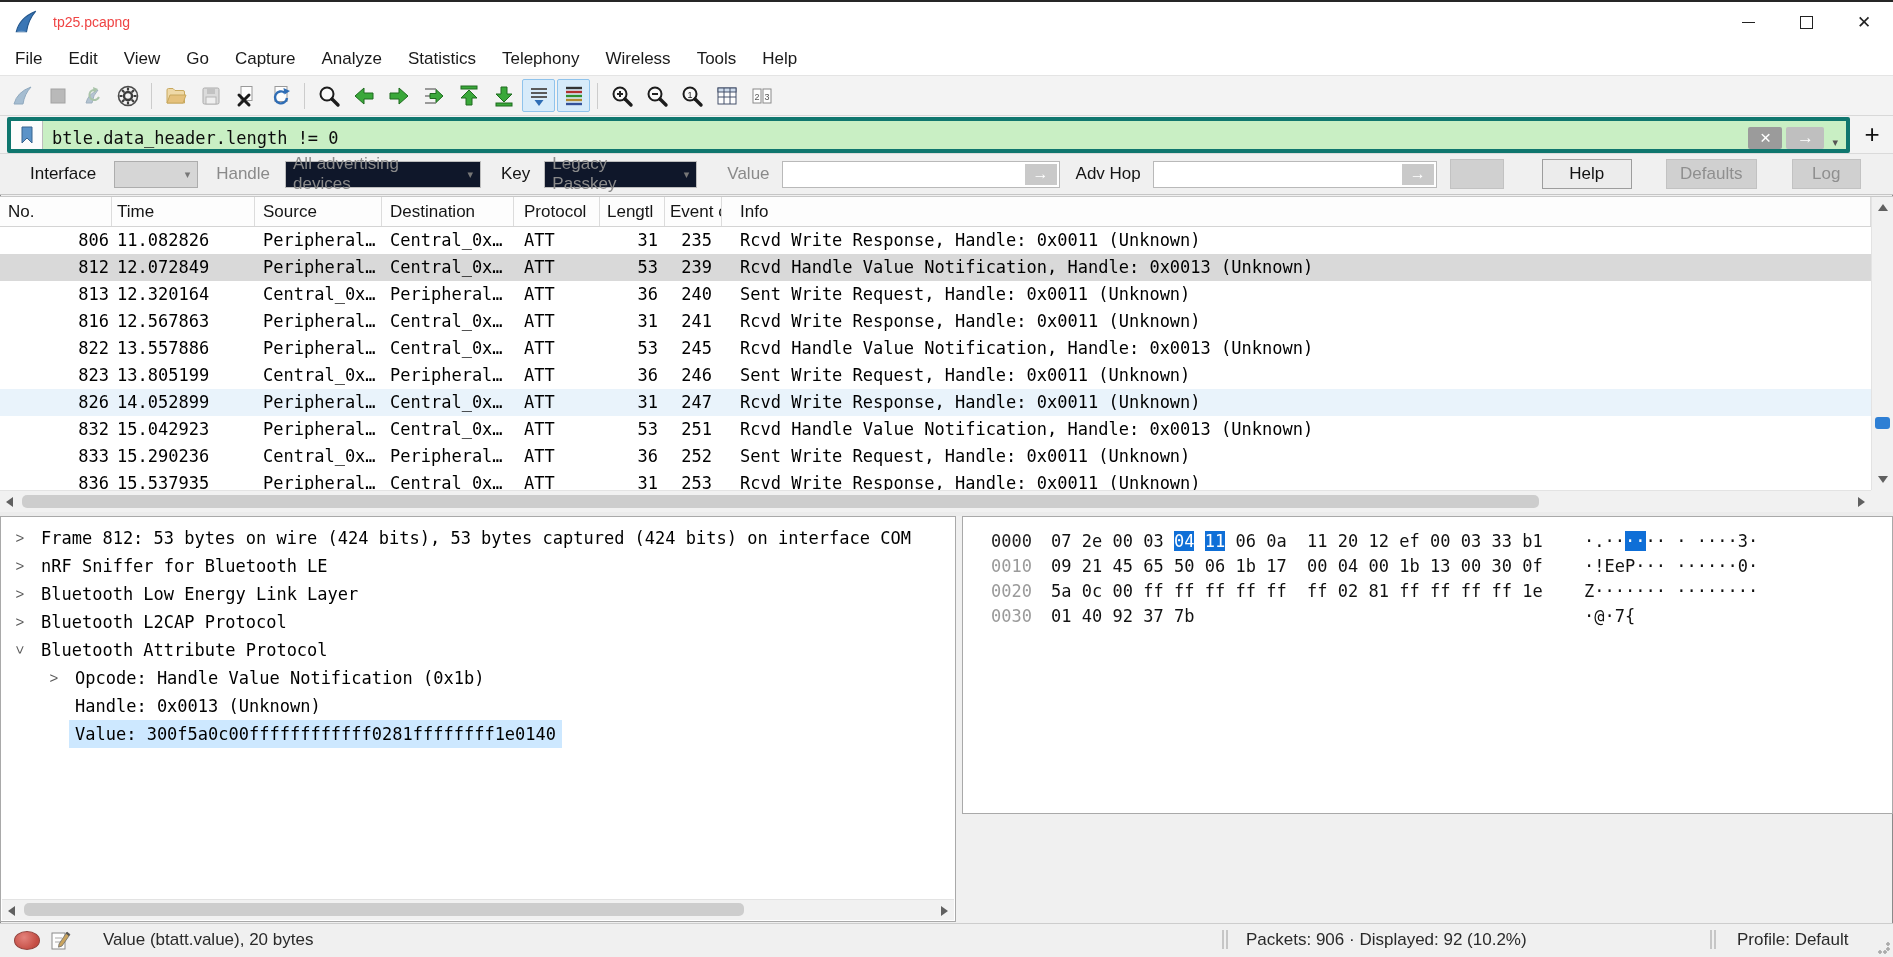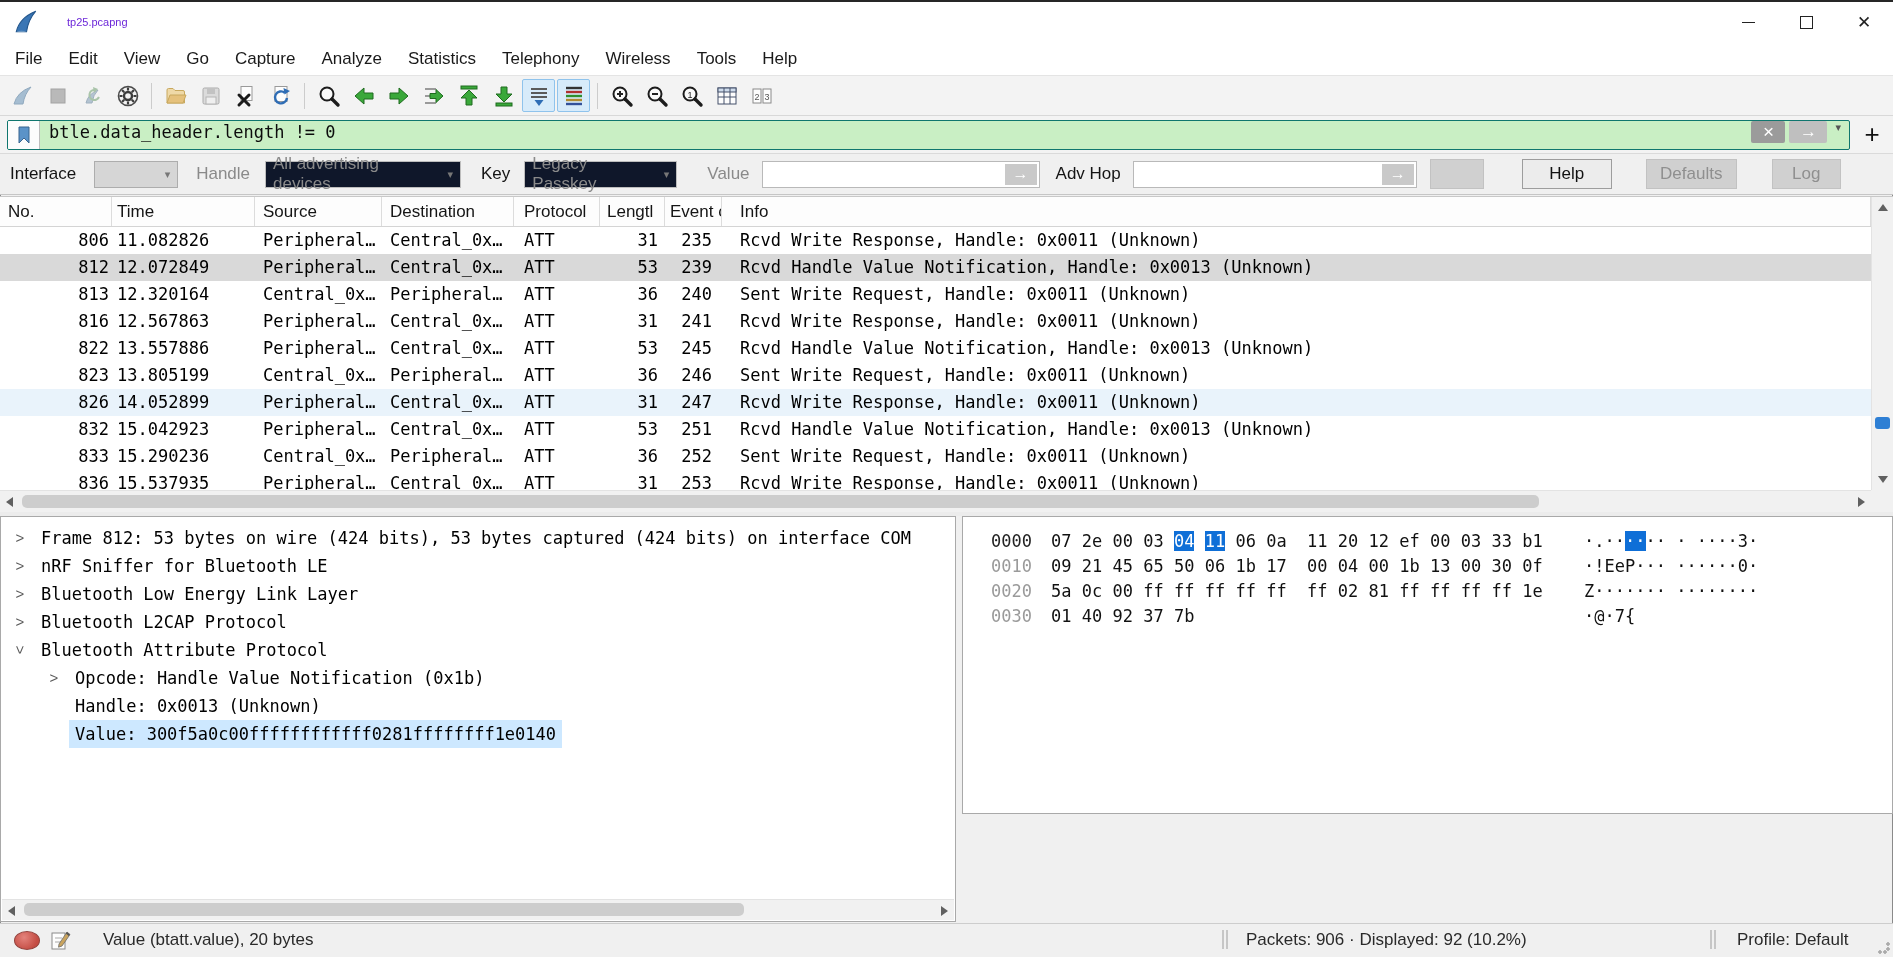--- a/index.html
+++ b/index.html
@@ -2,21 +2,21 @@
 <html><head>
 <meta charset="utf-8">
 <style>
   html,body{margin:0;padding:0}
   body{width:1893px;height:957px;position:relative;background:#f0f0f0;overflow:hidden;
        font-family:"Liberation Sans","DejaVu Sans",sans-serif;box-shadow:inset 0 0 0 1px #8a8a8a}
 
   
   #topstrip{position:absolute;top:0;left:0;right:0;height:2px;background:#262626}
   #titlebar{position:absolute;top:2px;left:0;right:0;height:40px;background:#fff;display:flex;align-items:center}
-  .apptitle{margin-left:28px;font-size:11px;color:#6d28d9}
+  .apptitle{margin-left:14px;font-size:14px;color:#ef4444}
   .appicon{margin-left:13px;width:26px;height:26px}
   .winbtns{margin-left:auto;display:flex;height:100%}
   .winbtn{width:58px;height:100%;display:flex;align-items:center;justify-content:center}
   .glyph-min{width:13px;height:1px;background:#222}
   .glyph-max{width:11px;height:11px;border:1px solid #222}
   .glyph-close{font-size:17px;color:#222;line-height:1}
 
   
   #menubar{position:absolute;top:42px;left:0;right:0;height:33px;background:#fff;display:flex;align-items:center;padding-left:2px}
   .mitem{padding:0 13px;font-size:17px;color:#1a1a1a}
@@ -24,21 +24,21 @@
   
   #toolbar{position:absolute;top:75px;left:0;right:0;height:41px;background:#f3f3f3;border-top:1px solid #e4e4e4;
            border-bottom:1px solid #d8d8d8;display:flex;align-items:center;padding-left:6px;gap:2px;box-sizing:border-box}
   .tbtn{width:31px;height:31px;display:flex;align-items:center;justify-content:center;border:1px solid transparent;border-radius:2px;flex:none}
   .tbtn.on{background:#d7ebfa;border-color:#8fc3ec}
   .tsep{width:1px;height:26px;background:#cccccc;margin:0 5px;flex:none}
 
   
   #filterbar{position:absolute;top:116px;left:0;right:0;height:38px;background:#f3f3f3;display:flex;align-items:center;
              padding:0 7px;border-bottom:1px solid #dadada;box-sizing:border-box}
-  .filterbox{flex:1;height:28px;border:1px solid #0f766e;border-radius:2px;background:#c9efc4;display:flex;align-items:flex-start;overflow:hidden}
+  .filterbox{flex:1;height:28px;border:4px solid #0f766e;border-radius:2px;background:#c9efc4;display:flex;align-items:flex-end;overflow:hidden}
   .bookmark-btn{width:32px;height:100%;background:#fcfcfc;border-right:1px solid #bdbdbd;display:flex;align-items:center;justify-content:center;box-sizing:border-box}
   .filter-input{flex:1;font-family:"DejaVu Sans Mono",monospace;font-size:17px;color:#0c0c0c;padding-left:9px;background:transparent;border:none;outline:none}
   .fclear{width:34px;height:22px;background:#9b9b9b;border-radius:2px;color:#fff;display:flex;align-items:center;justify-content:center;font-size:19px;margin-right:4px;flex:none}
   .fapply{width:38px;height:22px;background:#bfbfbf;border-radius:2px;color:#fff;display:flex;align-items:center;justify-content:center;font-size:17px;font-weight:bold;flex:none}
   .fcaret{color:#555;margin:0 8px;font-size:11px;flex:none}
   .fadd{width:28px;height:28px;display:flex;align-items:center;justify-content:center;font-size:26px;color:#111;margin-left:8px;flex:none}
 
   
   #wirelessbar{position:absolute;top:154px;left:0;right:0;height:41px;background:#f0f0f0;border-bottom:1px solid #c6c6c6;
                display:flex;align-items:center;font-size:17px;box-sizing:border-box}
@@ -315,21 +315,21 @@
     </span>
     <input class="filter-input" readonly="" value="btle.data_header.length != 0" style="">
     <span class="fclear">×</span>
     <span class="fapply">→</span>
     <span class="fcaret">▾</span>
   </div>
   <span class="fadd">+</span>
 </div>
 
 <div id="wirelessbar">
-  <span class="wlabel" style="margin-left:10px">Interface</span>
+  <span class="wlabel" style="margin-left:30px">Interface</span>
   <span class="wdd" style="margin-left:18px;width:84px">
       <span class="ddcaret">▾</span>
     </span>
   <span class="wlabel dim" style="margin-left:18px">Handle</span>
   <span class="wdd dis" style="margin-left:15px;width:196px">
       <span>All advertising devices</span>
       <span class="ddcaret">▾</span>
     </span>
   <span class="wlabel" style="margin-left:20px">Key</span>
   <span class="wdd dis" style="margin-left:14px;width:153px">

